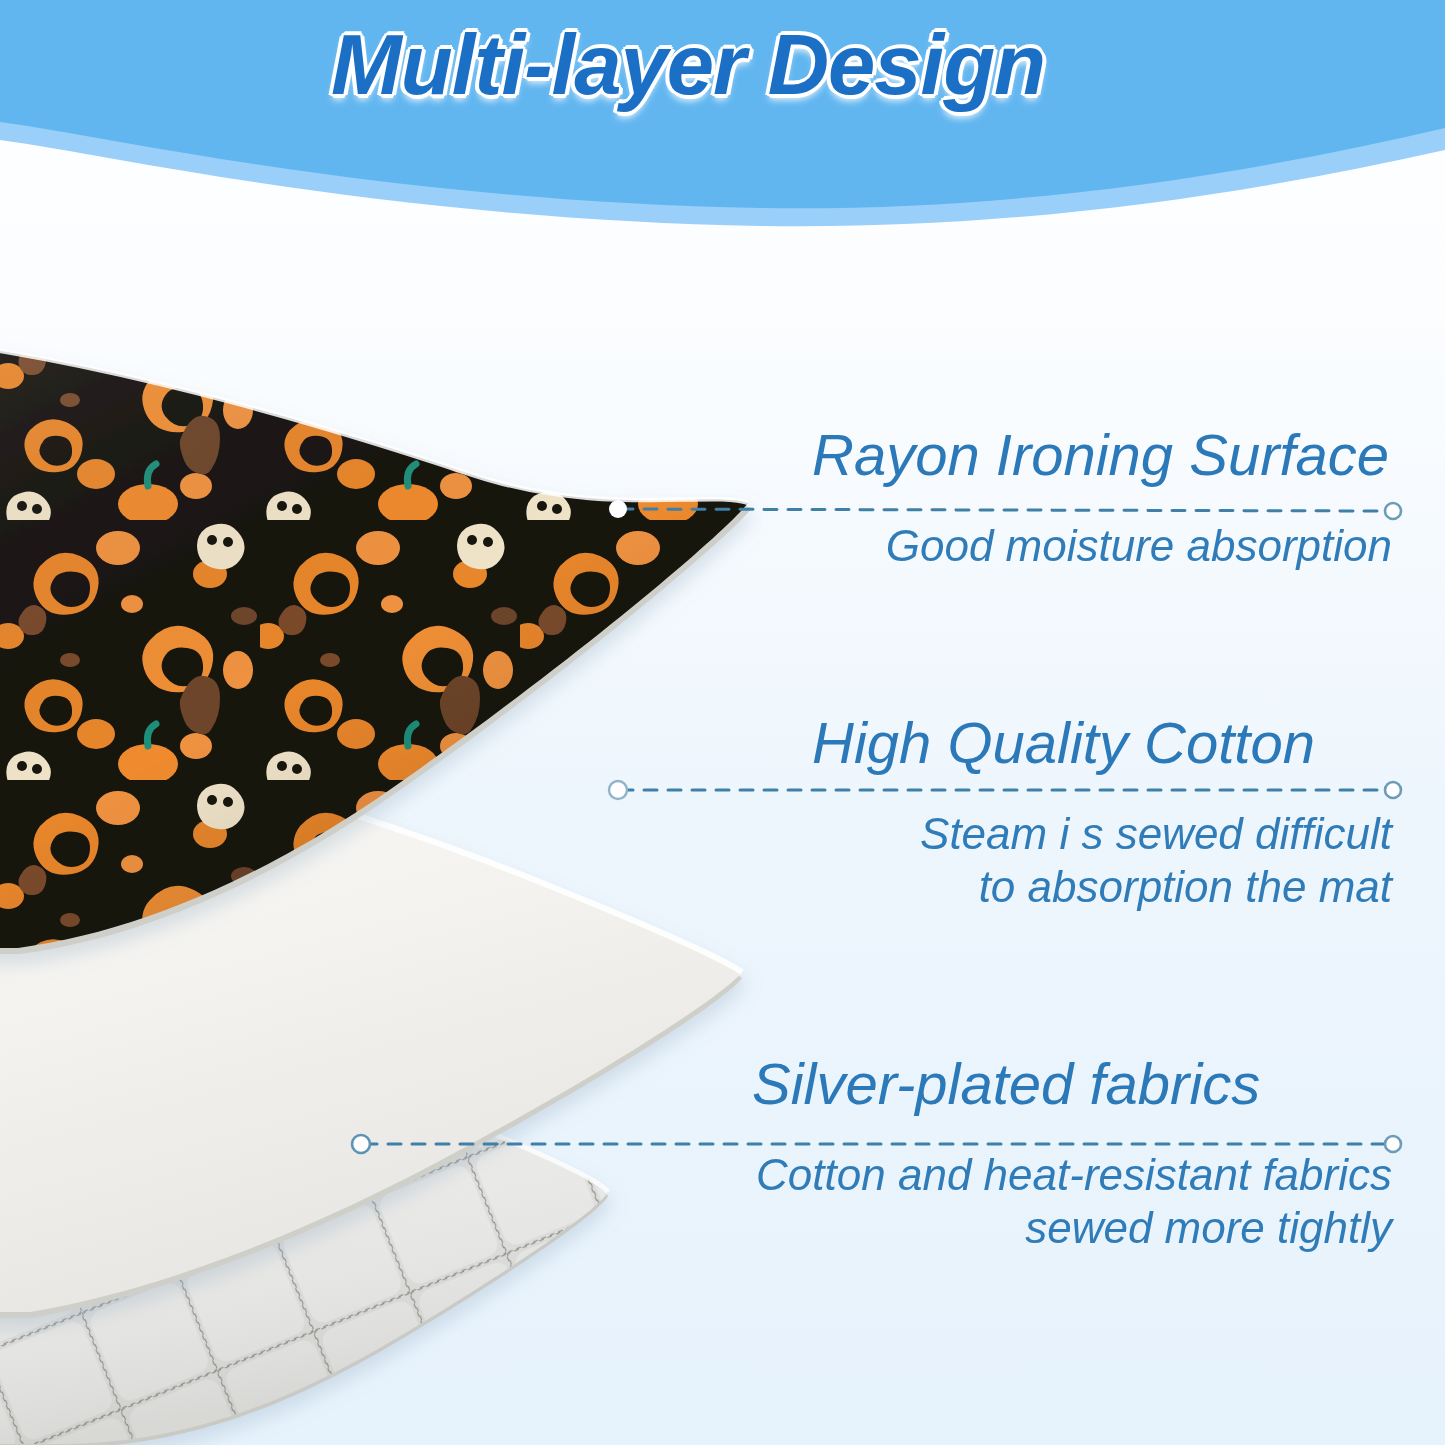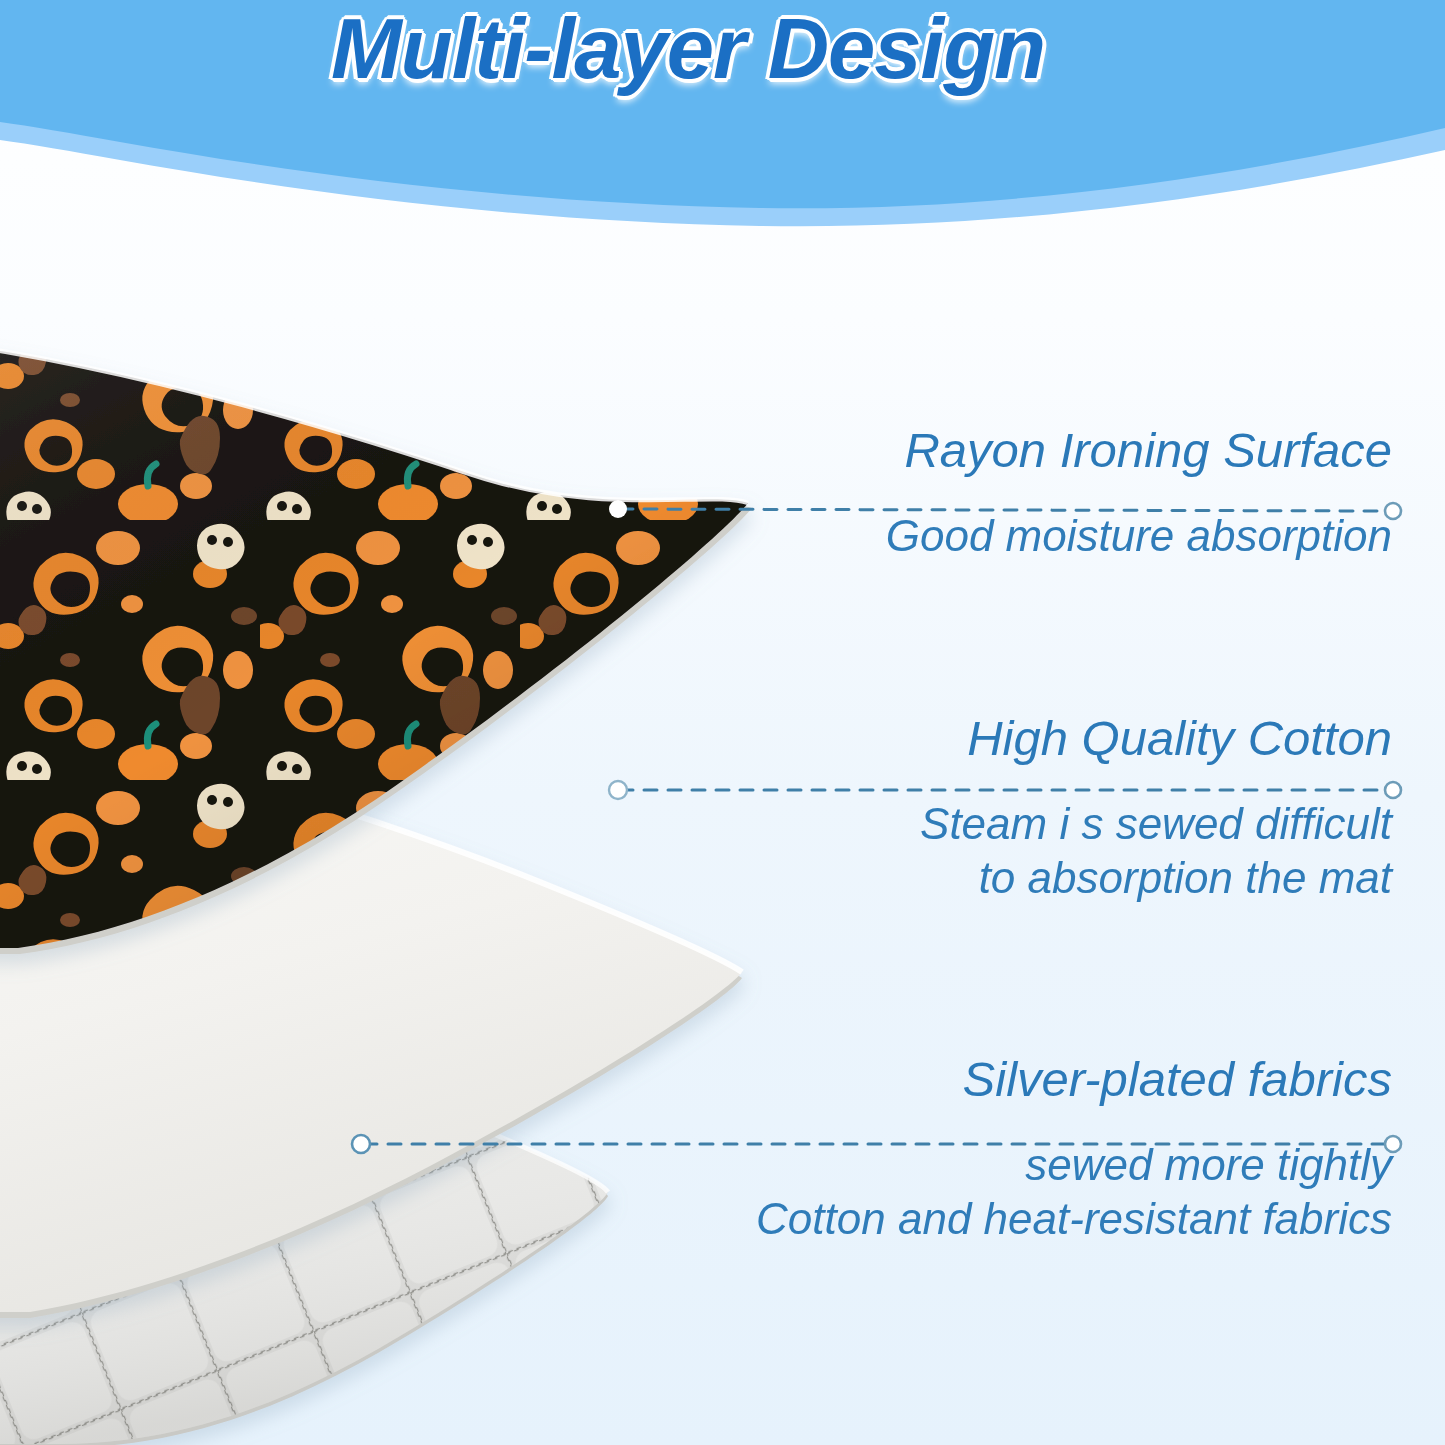--- a/index.html
+++ b/index.html
@@ -32,21 +32,21 @@
   }
   .header-svg {
     position: absolute;
     top: 0; left: 0;
     width: 1445px;
     height: 260px;
     display: block;
   }
   .page-title {
     position: absolute;
-    top: 4px;
+    top: 20px;
     left: 0;
     width: 1376px;
     text-align: center;
     font-family: "Liberation Sans", sans-serif;
     font-size: 85px;
     font-style: italic;
     font-weight: bold;
     letter-spacing: -1px;
     color: #1b6fc4;
     -webkit-text-stroke: 0px;
@@ -72,27 +72,27 @@
 
   
   .callout {
     position: absolute;
     width: 580px;
     left: 812px;
     text-align: right;
   }
   .callout-title {
     font-family: "Liberation Sans", sans-serif;
-    font-size: 49px;
+    font-size: 58px;
     font-style: italic;
     font-weight: 400;
     color: #2b79b8;
     line-height: 1.08;
     white-space: nowrap;
-    text-align: right;
+    text-align: left;
     letter-spacing: 0px;
   }
   .callout-rule {
     position: relative;
     height: 18px;
     margin-top: 8px;
     margin-bottom: 6px;
   }
   .callout-sub {
     font-family: "Liberation Sans", sans-serif;
@@ -295,17 +295,17 @@
   <div class="callout" id="callout-2">
     <div class="callout-title">High Quality Cotton</div>
     <div class="callout-rule"></div>
     <div class="callout-sub">Steam i s sewed difficult</div>
     <div class="callout-sub">to absorption the mat</div>
   </div>
 
   <div class="callout" id="callout-3">
     <div class="callout-title">Silver-plated fabrics</div>
     <div class="callout-rule"></div>
+    <div class="callout-sub">Cotton and heat-resistant fabrics</div>
     <div class="callout-sub">sewed more tightly</div>
-    <div class="callout-sub">Cotton and heat-resistant fabrics</div>
   </div>
 
 </div>
 
 </body></html>

